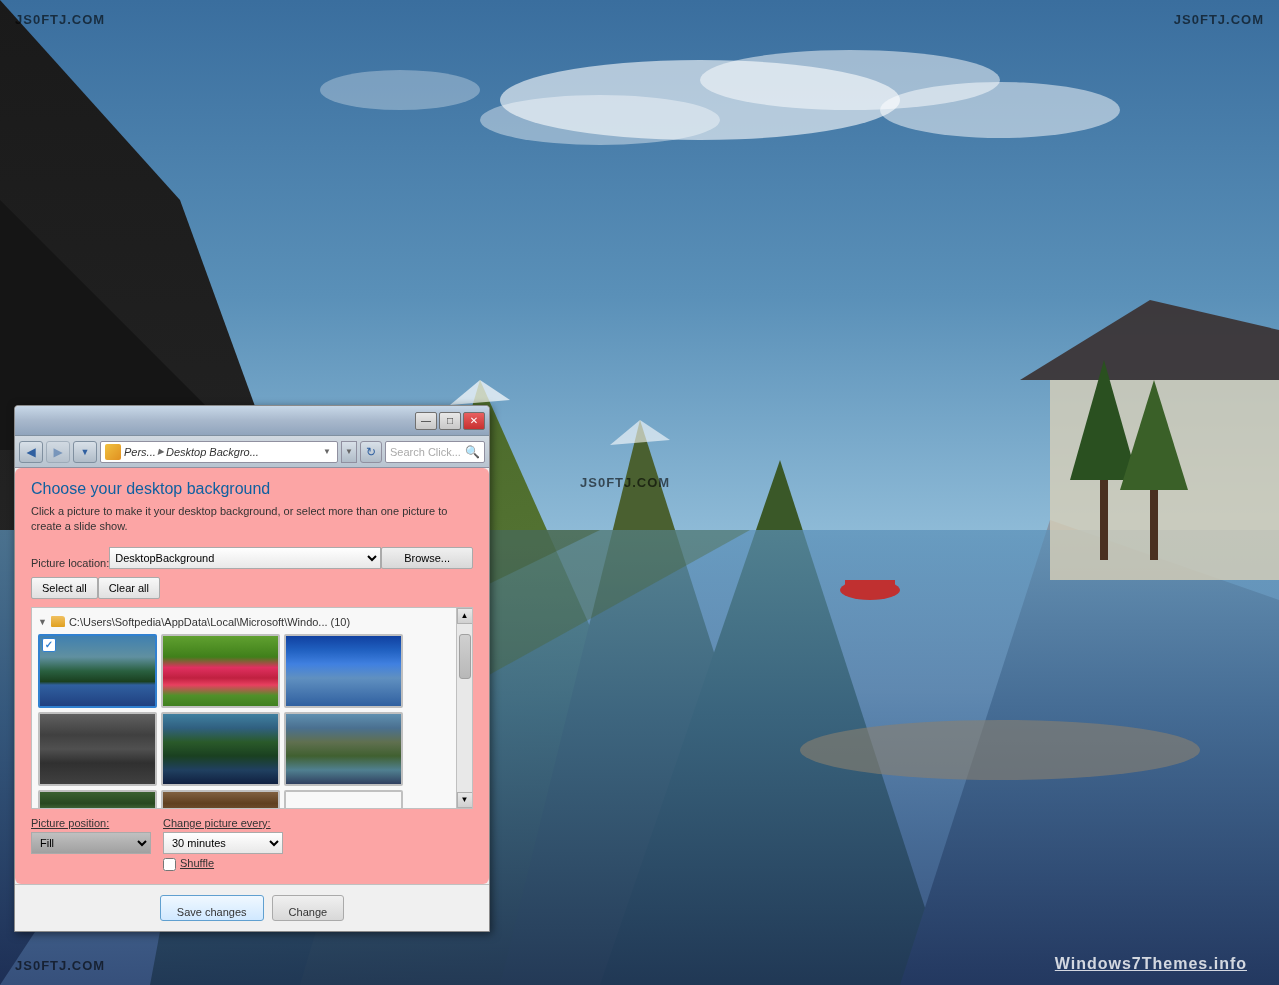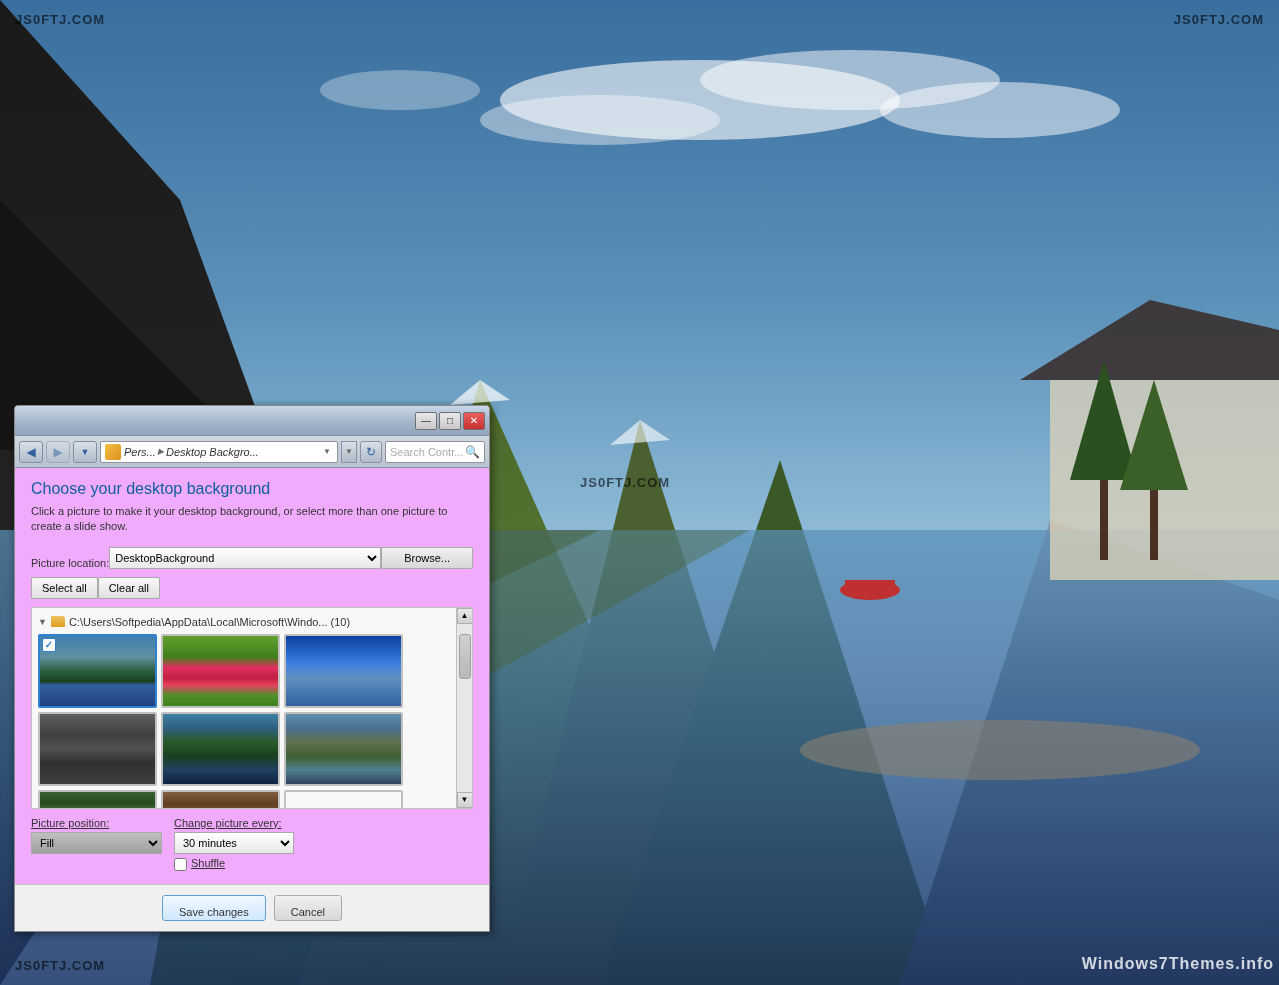--- a/index.html
+++ b/index.html
@@ -39,21 +39,21 @@
       font-size: 13px;
       font-weight: bold;
       font-family: Arial, sans-serif;
       letter-spacing: 1px;
     }
 
     .wm-top-left { top: 12px; left: 15px; }
     .wm-top-right { top: 12px; right: 15px; }
     .wm-center { top: 475px; left: 580px; }
     .wm-bottom-left { bottom: 12px; left: 15px; }
-    .wm-bottom-right { bottom: 12px; right: 5px; font-size: 16px; font-weight: bold; color: rgba(255,255,255,0.8); }
+    .wm-bottom-right { bottom: 12px; right: 32px; font-size: 16px; font-weight: bold; color: rgba(255,255,255,0.8); text-decoration: underline; }
 
     
     #dialog {
       position: absolute;
       top: 405px;
       left: 14px;
       width: 476px;
       background: #f0f0f0;
       border: 1px solid #8a8a8a;
       box-shadow: 2px 2px 8px rgba(0,0,0,0.5);
@@ -186,21 +186,22 @@
       display: flex;
       align-items: center;
       padding: 0 4px;
       font-size: 11px;
       color: #aaa;
     }
 
     
     #content {
       padding: 12px 16px;
-      background: #f0abfc;
+      background: #fca5a5;
+      border-radius: 6px;
     }
 
     #page-title {
       color: #1060a0;
       font-size: 16px;
       font-weight: normal;
       margin-bottom: 6px;
     }
 
     #page-desc {
@@ -378,21 +379,21 @@
 
     .option-group label {
       display: block;
       margin-bottom: 3px;
       color: #333;
       text-decoration: underline;
     }
 
     .option-select {
       height: 22px;
-      width: 131px;
+      width: 120px;
       border: 1px solid #aaaaaa;
       background: linear-gradient(180deg, #c0c0c0, #a0a0a0);
       font-size: 11px;
       padding: 0 4px;
       cursor: pointer;
     }
 
     .option-select-time {
       height: 22px;
       width: 120px;
@@ -594,21 +595,21 @@
       <span>Pers...</span>
       <span class="address-arrow"> ▶ </span>
       <span>Desktop Backgro...</span>
       <span class="address-arrow" style="margin-left:auto;">▼</span>
     </div>
     <div class="address-dropdown">▼</div>
     <div class="refresh-btn">
       <span>↻</span>
     </div>
     <div class="search-box">
-      <span>Search Contr...</span>
+      <span>Search Click...</span>
       <span style="margin-left:auto;font-size:12px;color:#3060a0;">🔍</span>
     </div>
   </div>
 
   <div id="content">
 
     <h2 id="page-title">Choose your desktop background</h2>
     <p id="page-desc">Click a picture to make it your desktop background, or select more than one
 picture to create a slide show.</p>
 
@@ -681,16 +682,16 @@
           <input type="checkbox" style="">
           <label>Shuffle</label>
         </div>
       </div>
     </div>
 
   </div>
 
   <div id="footer">
     <button class="footer-btn footer-btn-save">Save changes</button>
-    <button class="footer-btn footer-btn-cancel">Cancel</button>
+    <button class="footer-btn footer-btn-cancel">Change</button>
   </div>
 
 </div>
 
 </body></html>

